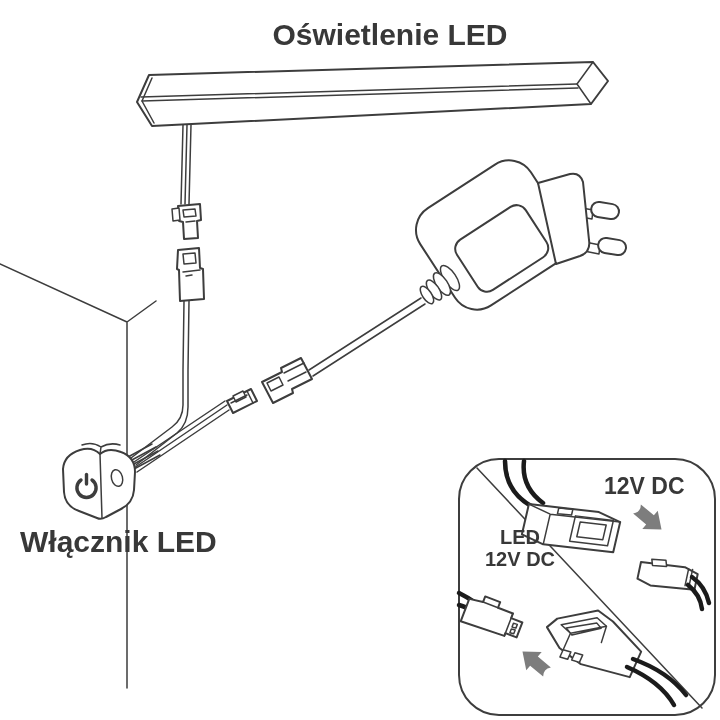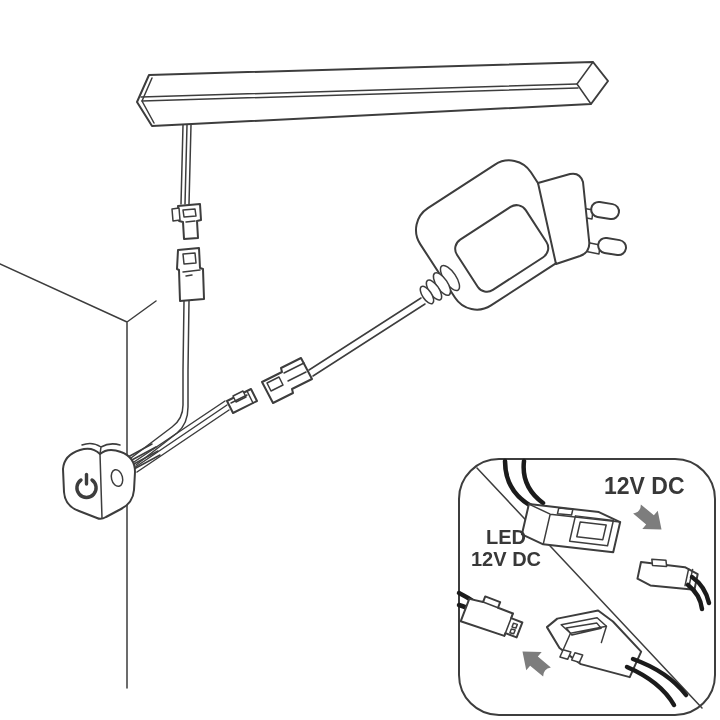--- a/index.html
+++ b/index.html
@@ -5,21 +5,21 @@
   html,body{margin:0;padding:0;background:#fff;}
   .stage{position:relative;width:720px;height:720px;background:#fff;overflow:hidden;
          font-family:"Liberation Sans", sans-serif;}
   .stage svg{position:absolute;left:0;top:0;}
   .lbl{position:absolute;color:#383838;font-weight:bold;white-space:nowrap;}
   .lbl-title{left:250px;top:18px;width:280px;text-align:center;font-size:30px;}
   .lbl-psu{left:430px;top:330px;font-size:30px;}
   .lbl-dc{left:236px;top:431px;font-size:27px;}
   .lbl-switch{left:20px;top:525px;font-size:30px;}
   .lbl-inset-psu{left:604px;top:473px;font-size:23px;}
-  .lbl-inset-led{left:466px;top:526px;width:80px;text-align:center;font-size:20px;line-height:22px;}
+  .lbl-inset-led{left:480px;top:526px;width:80px;text-align:center;font-size:20px;line-height:22px;}
   
   .ln{fill:none;stroke:#3d3d3d;stroke-width:2;stroke-linejoin:round;stroke-linecap:round;}
   .fw{fill:#ffffff;stroke:#3d3d3d;stroke-width:2;stroke-linejoin:round;stroke-linecap:round;}
   .tn{stroke-width:1.5;}
   .wire{fill:none;stroke:#1b1b1b;stroke-width:4.5;stroke-linecap:round;}
   .arrow{fill:#7d7d7d;stroke:none;}
 </style>
 </head>
 <body>
 
@@ -144,18 +144,20 @@
     <g transform="translate(551,618) rotate(24)">
       <path class="fw" d="M6,-2 L40,-26 L58,-22 L96,-6 L96,22 L46,30 L20,24 L0,10 Z"></path>
       <path class="ln tn" d="M12,2 L42,-19 L54,-15 L24,6 Z M18,3 L44,-14 L50,-11 L26,7 Z"></path>
       <path class="ln tn" d="M24,6 L24,24 M54,-15 L56,2"></path>
       <path class="fw tn" d="M24,24 L32,23 L32,31 L24,32 Z M36,22 L44,21 L44,29 L36,30 Z"></path>
     </g>
     <path class="wire" d="M627,667 C650,677 666,691 674,705 M633,659 C658,668 676,682 686,695"></path>
   </g>
 </svg>
 
+  <div class="lbl lbl-title">Oświetlenie LED</div>
+  <div class="lbl lbl-switch">Włącznik LED</div>
   <div class="lbl lbl-inset-psu">12V DC</div>
   <div class="lbl lbl-inset-led">
     <div>LED</div>
     <div>12V DC</div>
   </div>
 </div>
 
 </body></html>

